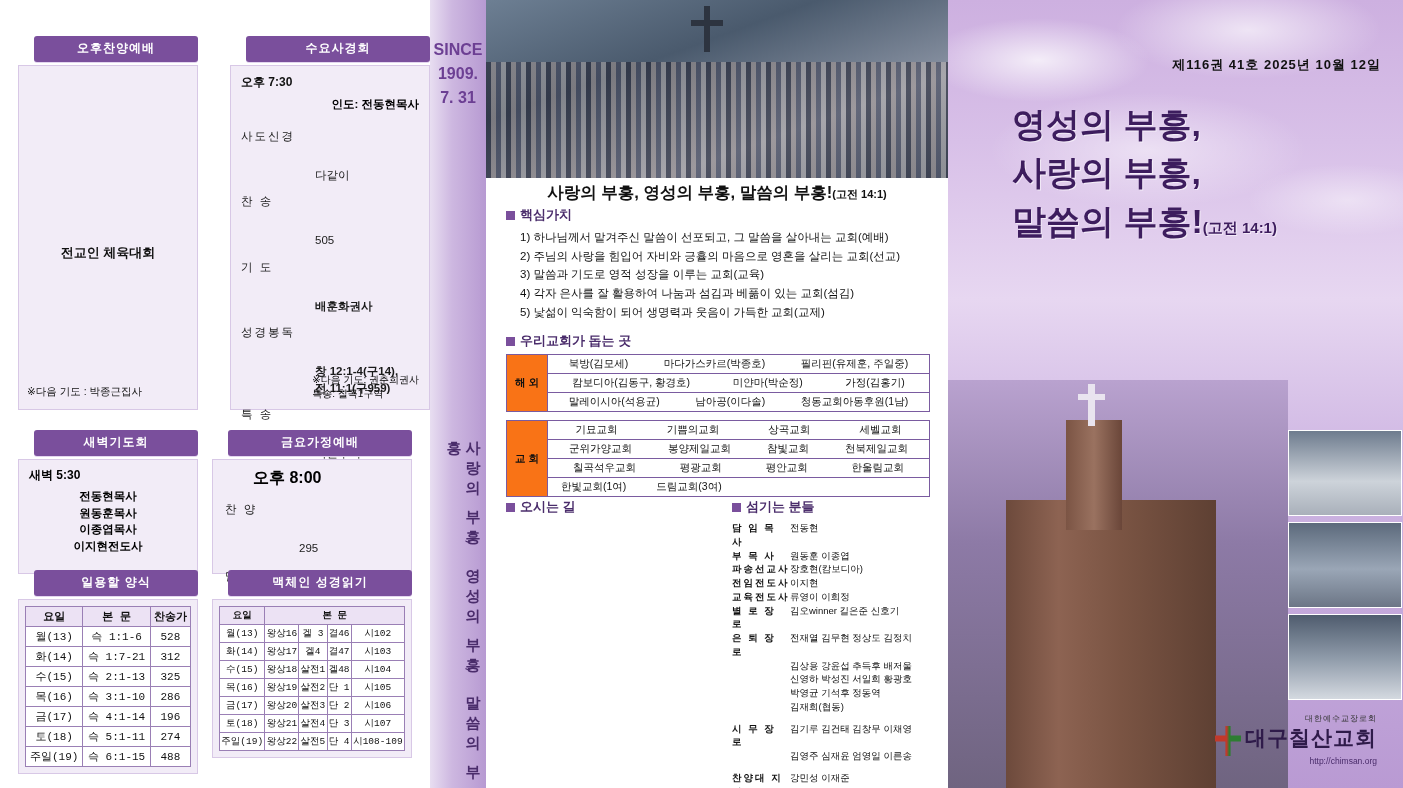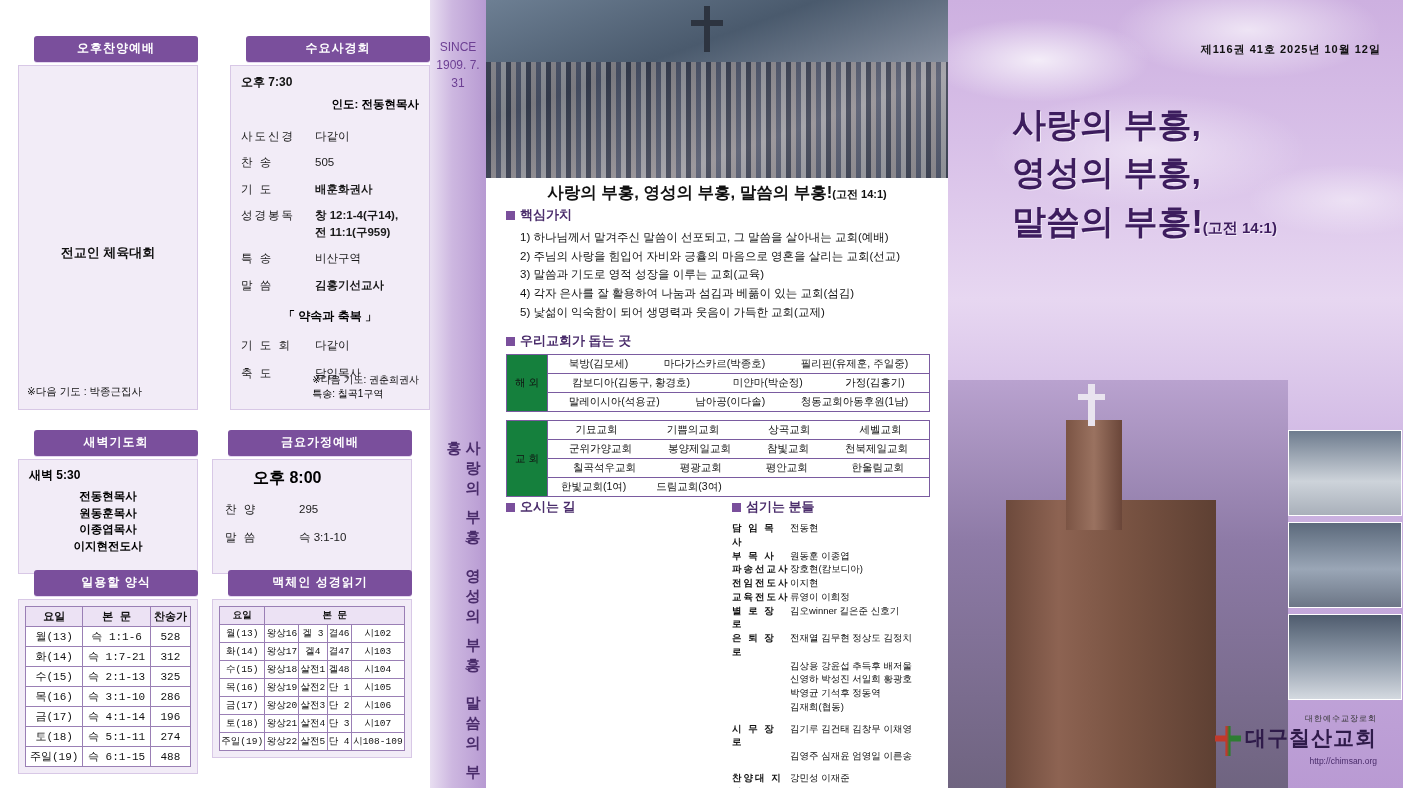--- a/index.html
+++ b/index.html
@@ -31,41 +31,41 @@
     margin-left:16px;
   }
   .sec-body{
     background:#f2ecf7;
     border:1px solid #d8c8e6;
     margin-top:3px;
     box-sizing:border-box;
   }
   .row{display:flex;font-size:11.5px;color:#1a1a1a;line-height:1.5;}
   .row .lbl{width:74px;letter-spacing:2px;}
-  .row .val{flex:1;}
+  .row .val{flex:1;margin-top:39px;}
 
   
   table.tbl{border-collapse:collapse;width:100%;font-size:11px;font-family:Liberation Mono, monospace;}
   table.tbl th,table.tbl td{
     border:1px solid #9a7fb5;
     text-align:center;
     padding:2px 1px;
     color:#111;
     background:#ffffff;
   }
   table.tbl th{background:#ece2f4;font-weight:bold;}
 
   
   .spine{
     position:absolute;left:430px;top:0;width:56px;height:788px;
     background:linear-gradient(90deg,#e8def1 0%,#cdb7e0 40%,#b79ad2 100%);
   }
   .spine-since{
     position:absolute;top:38px;left:0;width:56px;text-align:center;
-    color:#6c3f93;font-size:12px;font-weight:normal;line-height:1.5;
+    color:#6c3f93;font-size:16px;font-weight:bold;line-height:1.5;
   }
   .spine-vert{
     position:absolute;top:430px;left:14px;
     writing-mode:vertical-rl;
     font-size:15px;font-weight:bold;color:#4a2c6b;letter-spacing:5px;
   }
 
   
   .center-panel{
     position:absolute;left:486px;top:0;width:462px;height:788px;
@@ -97,21 +97,21 @@
   }
   .ct-title .ref{font-size:11px;font-weight:bold;}
   .blk-head{
     display:flex;align-items:center;gap:5px;
     font-size:13px;font-weight:bold;color:#4a2c6b;
   }
   .blk-head .sq{width:9px;height:9px;background:#7a4f9c;display:inline-block;}
   .corevals{font-size:11.5px;line-height:1.62;color:#111;}
   table.help{border-collapse:collapse;width:100%;font-size:10.5px;}
   table.help td{border:1px solid #7a5ba0;padding:2px 3px;color:#111;}
-  table.help td.cat{width:34px;text-align:center;font-weight:normal;background:#15803d;}
+  table.help td.cat{width:34px;text-align:center;font-weight:bold;background:#f97316;}
   .help-line{display:flex;justify-content:space-around;white-space:nowrap;}
 
   
   .map{
     position:absolute;left:510px;top:512px;width:220px;height:110px;
     background:#f7f4fb;border:1px solid #c9b6de;
   }
   .map-title{
     position:absolute;left:62px;top:30px;font-size:11px;font-weight:bold;color:#111;
   }
@@ -132,21 +132,21 @@
   }
   .rp-clouds{
     position:absolute;left:0;top:0;width:455px;height:330px;
     background:
       radial-gradient(ellipse 160px 60px at 90px 60px, rgba(255,255,255,.75), rgba(255,255,255,0) 70%),
       radial-gradient(ellipse 190px 70px at 300px 30px, rgba(255,255,255,.65), rgba(255,255,255,0) 70%),
       radial-gradient(ellipse 220px 80px at 200px 150px, rgba(255,255,255,.5), rgba(255,255,255,0) 72%),
       radial-gradient(ellipse 140px 50px at 400px 200px, rgba(255,255,255,.45), rgba(255,255,255,0) 72%);
   }
   .issue{
-    position:absolute;right:22px;top:42px;font-size:11px;font-weight:bold;color:#111;letter-spacing:1px;
+    position:absolute;right:22px;top:56px;font-size:13px;font-weight:bold;color:#111;letter-spacing:1px;
   }
   .cover-title{
     position:absolute;left:64px;top:100px;width:380px;
     font-size:34px;font-weight:bold;color:#3d1d5e;line-height:1.42;
     text-shadow:1px 1px 0 rgba(255,255,255,.6);
   }
   .cover-title .ref{font-size:15px;}
   .church-photo{
     position:absolute;left:948px;top:380px;width:340px;height:408px;
     background:linear-gradient(180deg,#b9a2cf 0%,#8d7aa6 40%,#6f6480 100%);
@@ -606,22 +606,22 @@
           </div>
 
       </div>
     </div>
   </div>
 
   <div class="right-panel">
     <div class="rp-clouds"></div>
     <div class="issue">제116권 41호  2025년 10월  12일</div>
     <div class="cover-title">
+      <div>영성의 부흥,</div>
       <div>사랑의 부흥,</div>
-      <div>영성의 부흥,</div>
       <div>
         <span>말씀의 부흥!</span><span class="ref">(고전 14:1)</span>
       </div>
     </div>
   </div>
 
   <div class="church-photo">
     <div class="church-body"></div>
     <div class="church-tower"></div>
     <div class="church-spire"></div>

